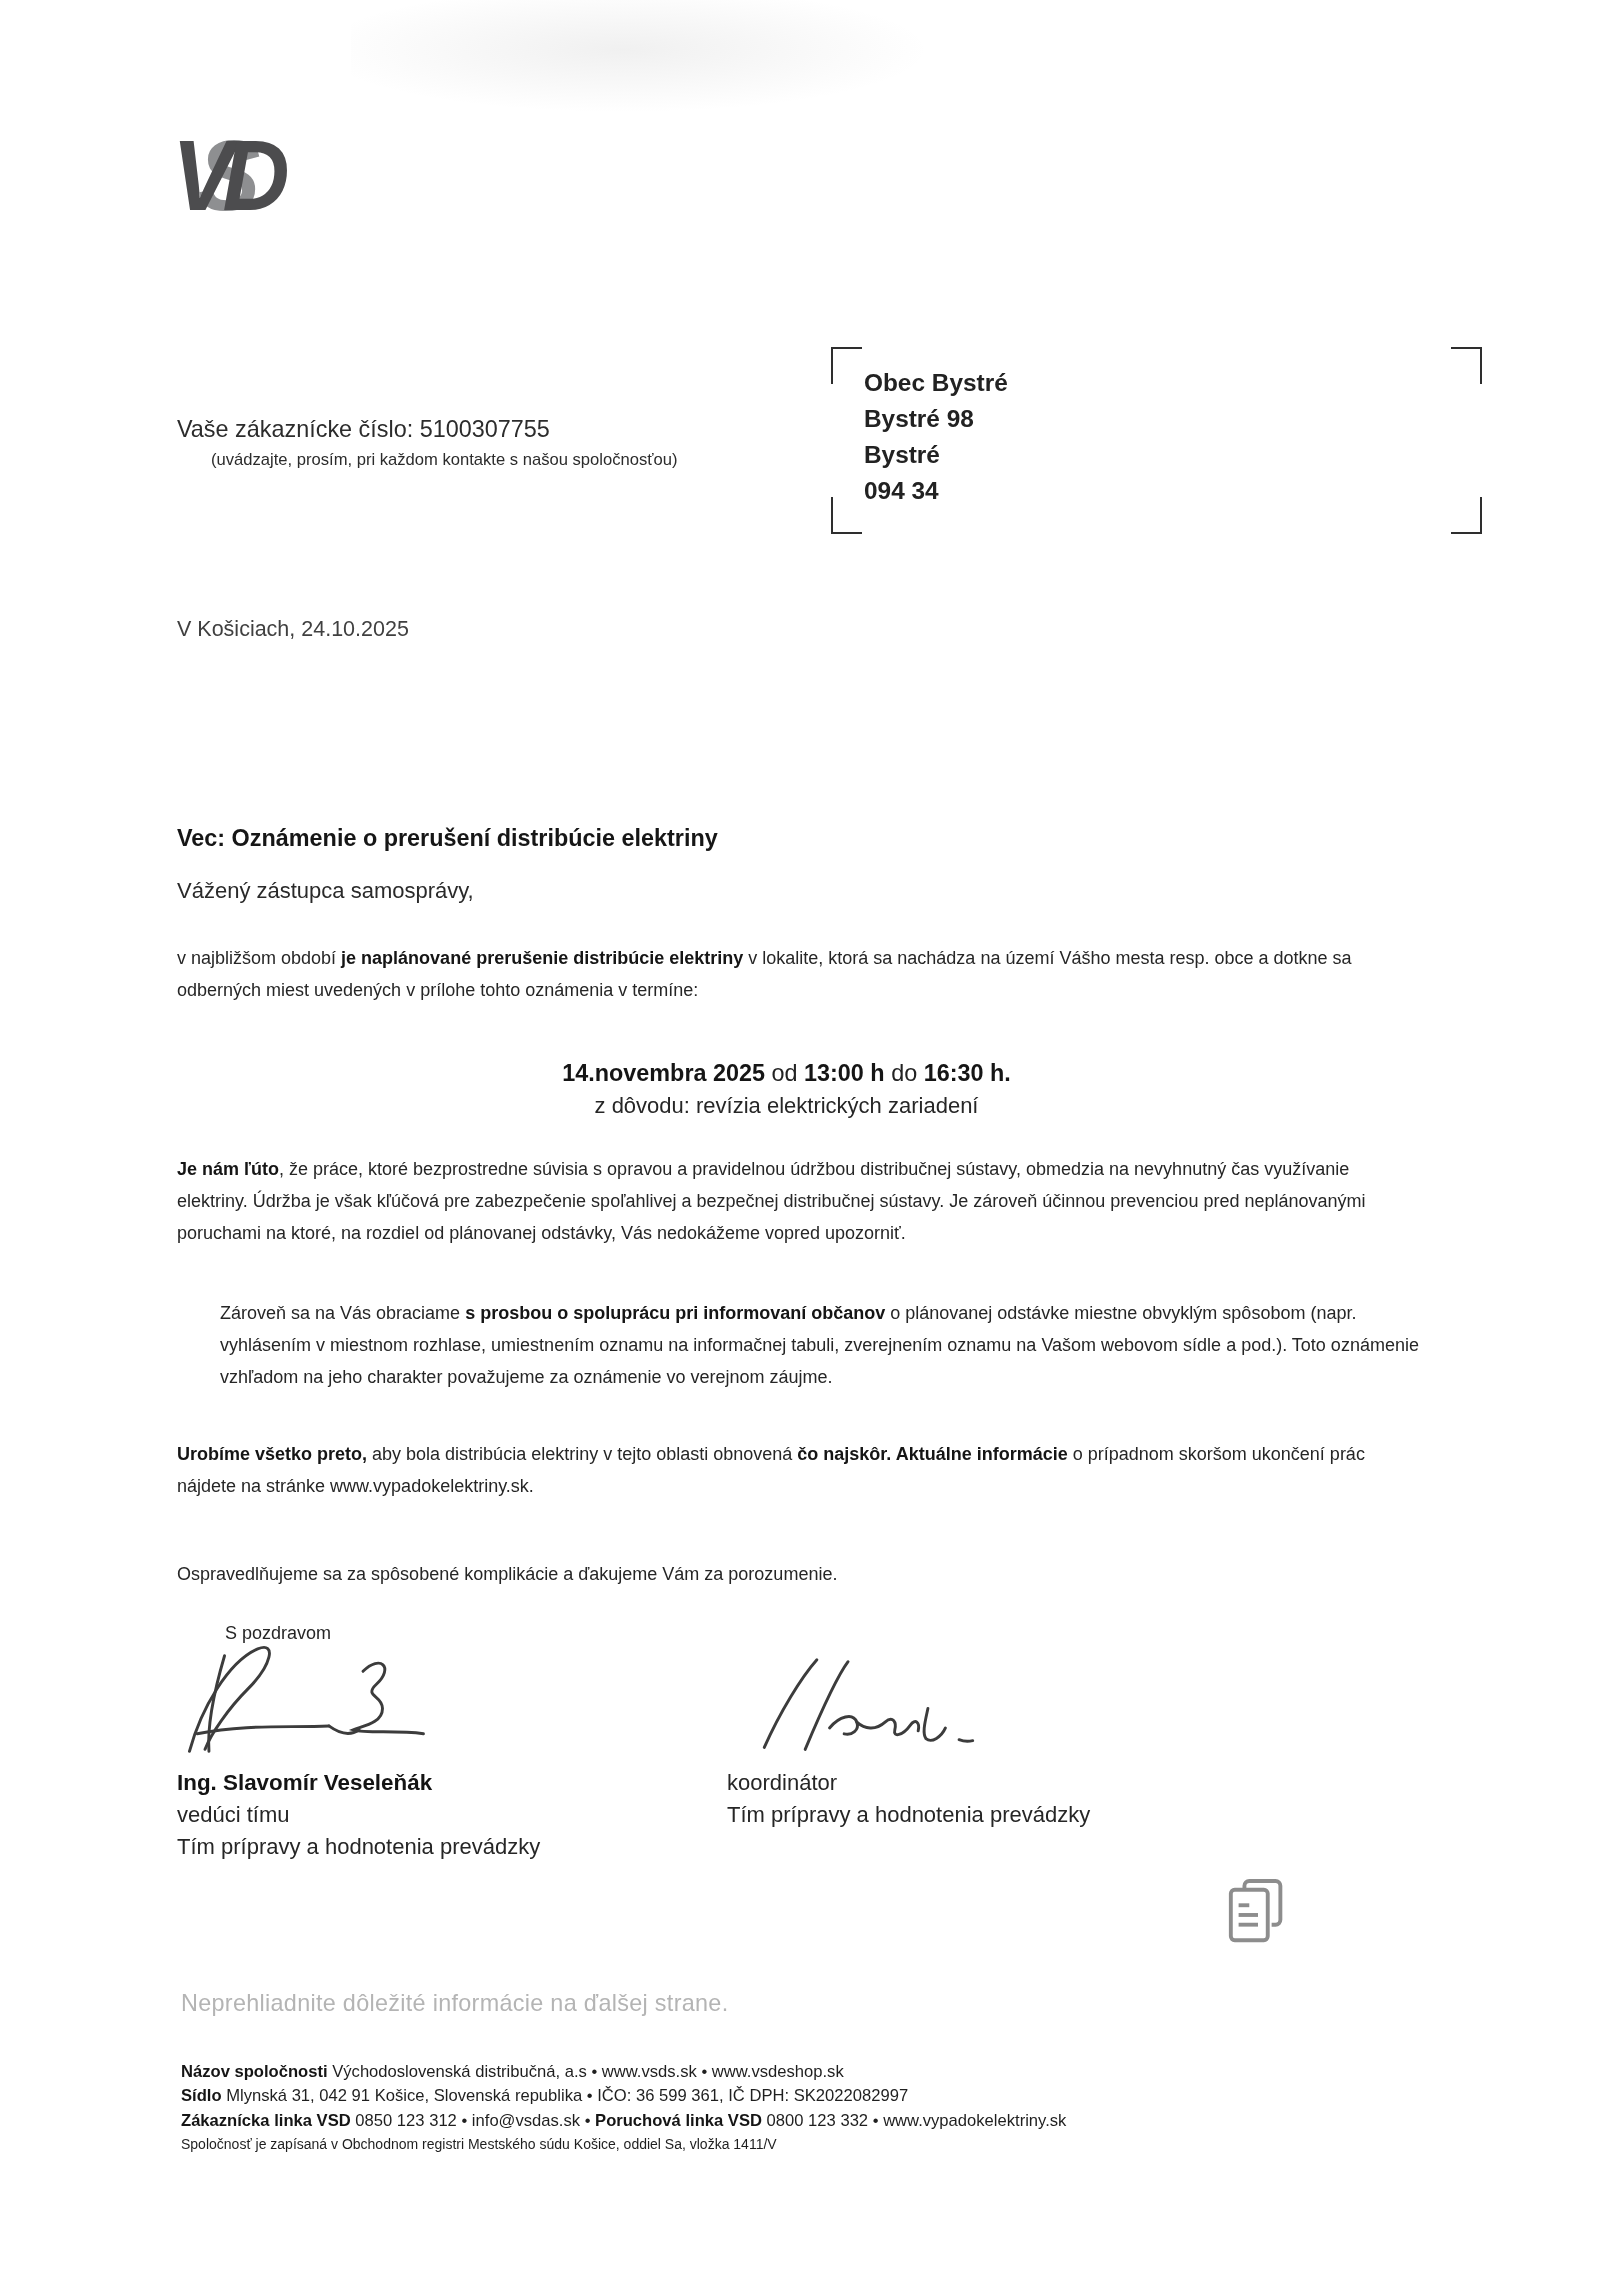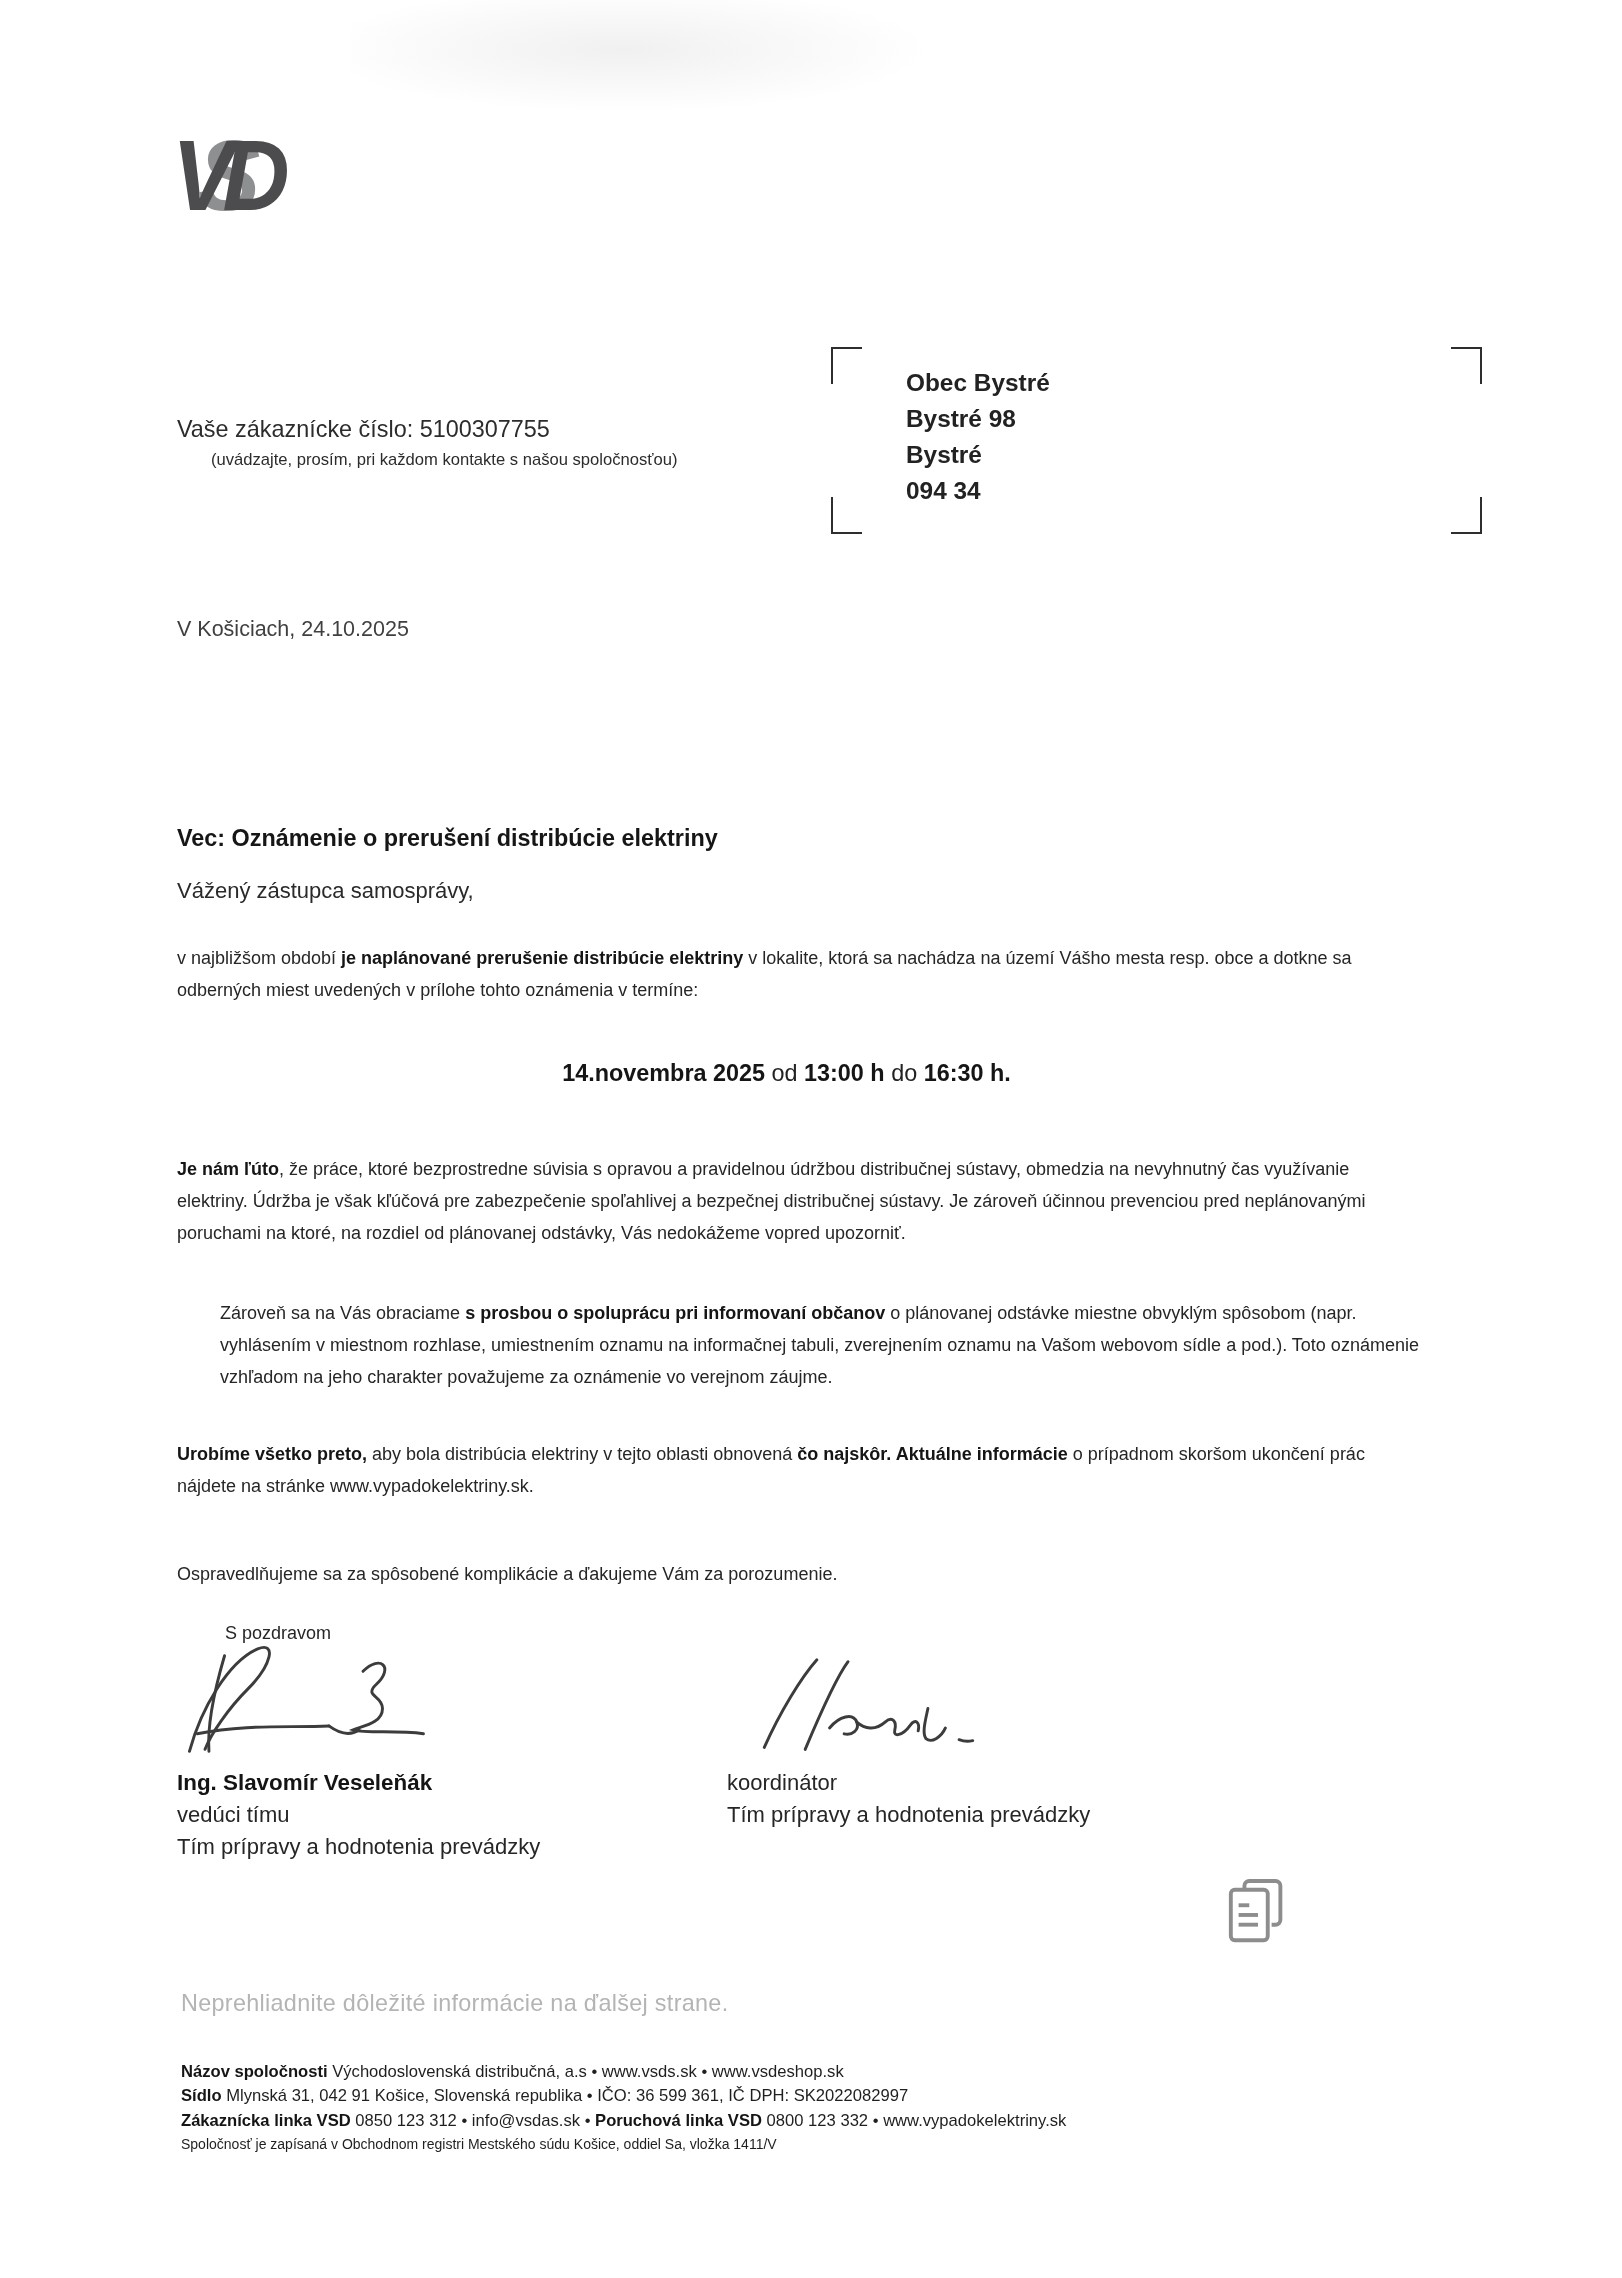--- a/index.html
+++ b/index.html
@@ -32,21 +32,21 @@
   .customer .line2 { font-size:16.6px; margin-top:6.8px; color:#2c2c2c;margin-left:34px; }
 
   
   .recipient { left:831px; top:347px; width:651px; height:187px; }
   .corner { position:absolute; width:29px; height:35px; }
   .c-tl { left:0; top:0; border-left:2.9px solid #2e2e2e; border-top:2.9px solid #2e2e2e; }
   .c-tr { right:0; top:0; border-right:2.9px solid #2e2e2e; border-top:2.9px solid #2e2e2e; }
   .c-bl { left:0; bottom:0; border-left:2.9px solid #2e2e2e; border-bottom:2.9px solid #2e2e2e; }
   .c-br { right:0; bottom:0; border-right:2.9px solid #2e2e2e; border-bottom:2.9px solid #2e2e2e; }
   .recipient .addr { position:absolute; left:33px; top:17.6px; font-weight:700; font-size:24.4px;
-                     line-height:36px; color:#222;margin-left:42px; }
+                     line-height:36px; color:#222; }
 
   .dateline { left:177px; top:617px; font-size:21.5px; color:#404040; }
 
   .subject { left:177px; top:825px; font-size:23.4px; font-weight:700; color:#161616; }
   .salutation { left:177px; top:878px; font-size:22px; }
 
   .para { left:177px; width:1219px; font-size:18px; line-height:32px; color:#262626; }
   .p1 { top:942px; }
   .schedule { left:177px; top:1057px; width:1219px; text-align:center; }
   .schedule .s1 { font-size:23.4px; line-height:33px; color:#222; }
@@ -107,20 +107,21 @@
 
 <div class="abs dateline">V Košiciach, 24.10.2025</div>
 
 <div class="abs subject">Vec: Oznámenie o prerušení distribúcie elektriny</div>
 <div class="abs salutation">Vážený zástupca samosprávy,</div>
 
 <div class="abs para p1"><span>v najbližšom období </span><span class="b">je naplánované prerušenie distribúcie elektriny</span><span> v lokalite, ktorá sa nachádza na území Vášho mesta resp. obce a dotkne sa odberných miest uvedených v prílohe tohto oznámenia v termíne:</span></div>
 
 <div class="abs schedule">
   <div class="s1"><span class="b">14.novembra 2025</span><span>  od </span><span class="b">13:00 h</span><span> do </span><span class="b">16:30 h.</span></div>
+  <div class="s2">z dôvodu: revízia elektrických zariadení</div>
 </div>
 
 <div class="abs para p2"><span class="b">Je nám ľúto</span><span>, že práce, ktoré bezprostredne súvisia s opravou a pravidelnou údržbou distribučnej sústavy, obmedzia na nevyhnutný čas využívanie elektriny. Údržba je však kľúčová pre zabezpečenie spoľahlivej a bezpečnej distribučnej sústavy. Je zároveň účinnou prevenciou pred neplánovanými poruchami na ktoré, na rozdiel od plánovanej odstávky, Vás nedokážeme vopred upozorniť.</span></div>
 <div class="abs para p3"><span>Zároveň sa na Vás obraciame </span><span class="b">s prosbou o spoluprácu pri informovaní občanov</span><span> o plánovanej odstávke miestne obvyklým spôsobom (napr. vyhlásením v miestnom rozhlase, umiestnením oznamu na informačnej tabuli, zverejnením oznamu na Vašom webovom sídle a pod.). Toto oznámenie vzhľadom na jeho charakter považujeme za oznámenie vo verejnom záujme.</span></div>
 <div class="abs para p4"><span class="b">Urobíme všetko preto,</span><span> aby bola distribúcia elektriny v tejto oblasti obnovená </span><span class="b">čo najskôr. Aktuálne informácie</span><span> o prípadnom skoršom ukončení prác nájdete na stránke www.vypadokelektriny.sk.</span></div>
 <div class="abs para apology">Ospravedlňujeme sa za spôsobené komplikácie a ďakujeme Vám za porozumenie.</div>
 <div class="abs para closing">S pozdravom</div>
 
 <svg class="abs sig-left" width="312" height="127" viewBox="0 0 320 130">
   <path class="sig" d="M22 114 C 34 70, 62 22, 92 9 C 112 1, 106 26, 82 50 C 62 70, 44 96, 38 112"></path>

